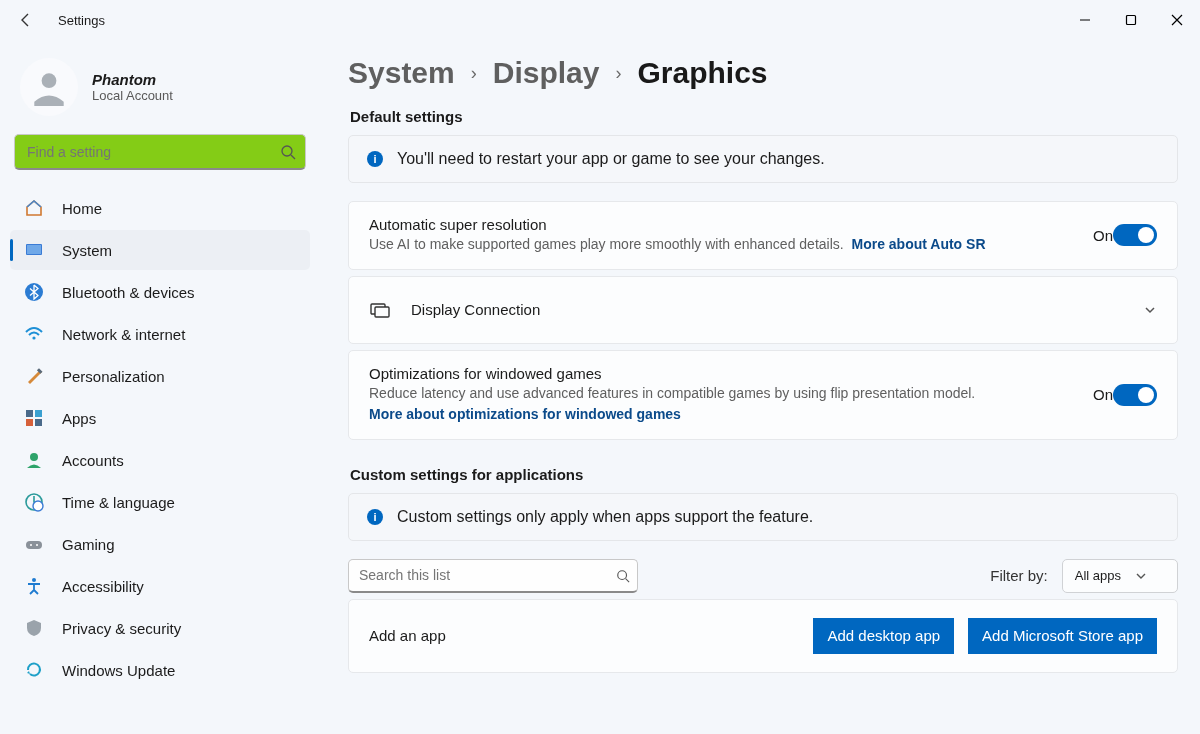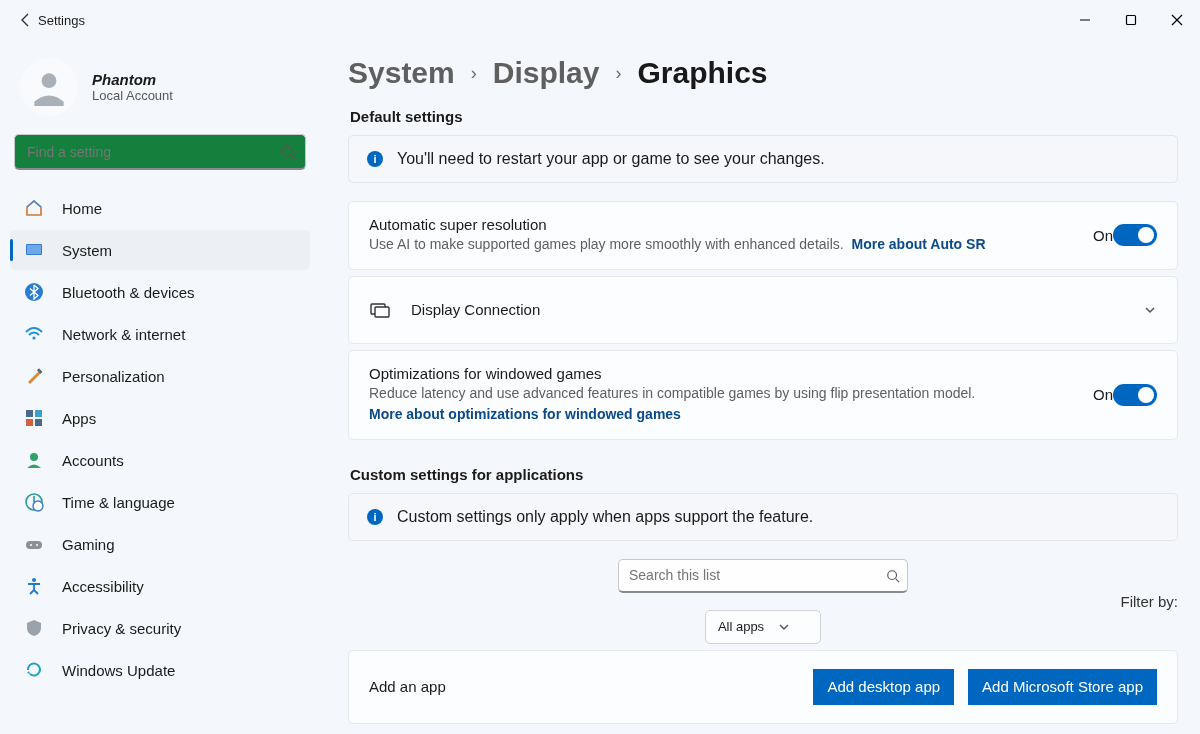--- a/index.html
+++ b/index.html
@@ -1,39 +1,39 @@
 <!DOCTYPE html>
 <html><head>
 <meta charset="utf-8">
 <style>
   * { box-sizing: border-box; margin: 0; padding: 0; font-family: "Segoe UI", "Segoe UI Variable", -apple-system, sans-serif; }
   body { background: #f4f7fb; color: #1b1b1b; width: 1200px; height: 734px; overflow: hidden; }
 
   
   .titlebar { height: 40px; display: flex; align-items: center; padding-left: 14px; }
   .titlebar .back { width: 24px; height: 24px; display:flex; align-items:center; justify-content:center; cursor:pointer; }
-  .titlebar .title { font-size: 13px; }
+  .titlebar .title { font-size: 13px; margin-left: 20px; }
   .window-controls { margin-left: auto; display:flex; }
   .window-controls .wc { width: 46px; height: 40px; display:flex; align-items:center; justify-content:center; cursor:pointer; }
 
   
   .app { display:flex; height: calc(100% - 40px); }
   .sidebar { width: 320px; padding: 8px 10px 0 10px; }
   .main { flex:1; padding: 8px 22px 0 28px; overflow:hidden; }
 
   
   .user { display:flex; align-items:center; gap:14px; padding: 10px 10px 18px 10px; }
   .avatar { width:58px; height:58px; border-radius:50%; background:#f9fafd; position:relative; display:flex; align-items:center; justify-content:center; }
   .avatar svg { width:42px; height:42px; }
   .user-name { font-size:15px; font-weight:600;font-style:italic; }
   .user-sub { font-size:13px; color:#595959; }
 
   
   .search-wrap { position:relative; margin: 0 4px 18px 4px; }
-  .search-wrap input { width:100%; height:36px; border:1px solid #c8c8c8; border-bottom:2px solid #8a8a8a; border-radius:5px; background:#15803d; padding:0 36px 0 12px; font-size:14px; outline:none; }
+  .search-wrap input { width:100%; height:36px; border:1px solid #c8c8c8; border-bottom:2px solid #8a8a8a; border-radius:5px; background:#84cc16; padding:0 36px 0 12px; font-size:14px; outline:none; }
   .search-wrap .sicon { position:absolute; right:10px; top:50%; transform:translateY(-50%); }
 
   
   .nav { display:flex; flex-direction:column; gap:2px;text-align:right; }
   .nav-item { display:flex; align-items:center; gap:18px; height:40px; padding:0 14px; border-radius:5px; cursor:pointer; font-size:15px; position:relative; }
   .nav-item.selected { background:#eceff4; }
   .nav-item.selected::before { content:""; position:absolute; left:0; top:9px; bottom:9px; width:3px; border-radius:3px; background:#0067c0; }
   .nav-icon { width:20px; height:20px; display:flex; align-items:center; justify-content:center; font-size:18px; }
 
   
@@ -60,21 +60,21 @@
   .toggle-wrap { display:flex; align-items:center; }
   .toggle-label { font-size:15px; }
   .toggle { width:44px; height:22px; border-radius:11px; background:#0067c0; position:relative; cursor:pointer; }
   .toggle::after { content:""; position:absolute; right:3px; top:3px; width:16px; height:16px; border-radius:50%; background:#fff; }
 
   .expand-row { display:flex; align-items:center; padding:22px 20px; gap:20px; cursor:pointer; }
   .expand-row .row-icon { width:22px; height:22px; display:flex; align-items:center; justify-content:center; }
   .expand-row .chevd { margin-left:auto; color:#555; }
 
   
-  .filter-row { display:flex; align-items:center; margin:6px 0;flex-direction:column; }
+  .filter-row { display:flex; align-items:center; gap:14px; margin:6px 0; }
   .list-search { position:relative; width:290px; }
   .list-search input { width:100%; height:34px; border:1px solid #c8c8c8; border-bottom:2px solid #8a8a8a; border-radius:5px; background:#fefefe; padding:0 32px 0 10px; font-size:14px; outline:none; }
   .list-search .sicon { position:absolute; right:8px; top:50%; transform:translateY(-50%); color:#555; }
   .filter-label { margin-left:auto; font-size:15px; color:#333; }
   .filter-select { border:1px solid #d0d2d5; background:#fcfdfe; border-radius:5px; height:34px; padding:0 30px 0 12px; display:flex; align-items:center; gap:14px; cursor:pointer; font-size:13px; }
 
   .add-row { display:flex; align-items:center; padding:18px 20px; gap:10px; }
   .add-row .label { font-size:15px; }
   .btn { background:#0067c0; color:#fff; border:none; border-radius:0; height:36px; padding:0 14px; font-size:15px; cursor:pointer; }
   .btn + .btn { margin-left:4px; }

